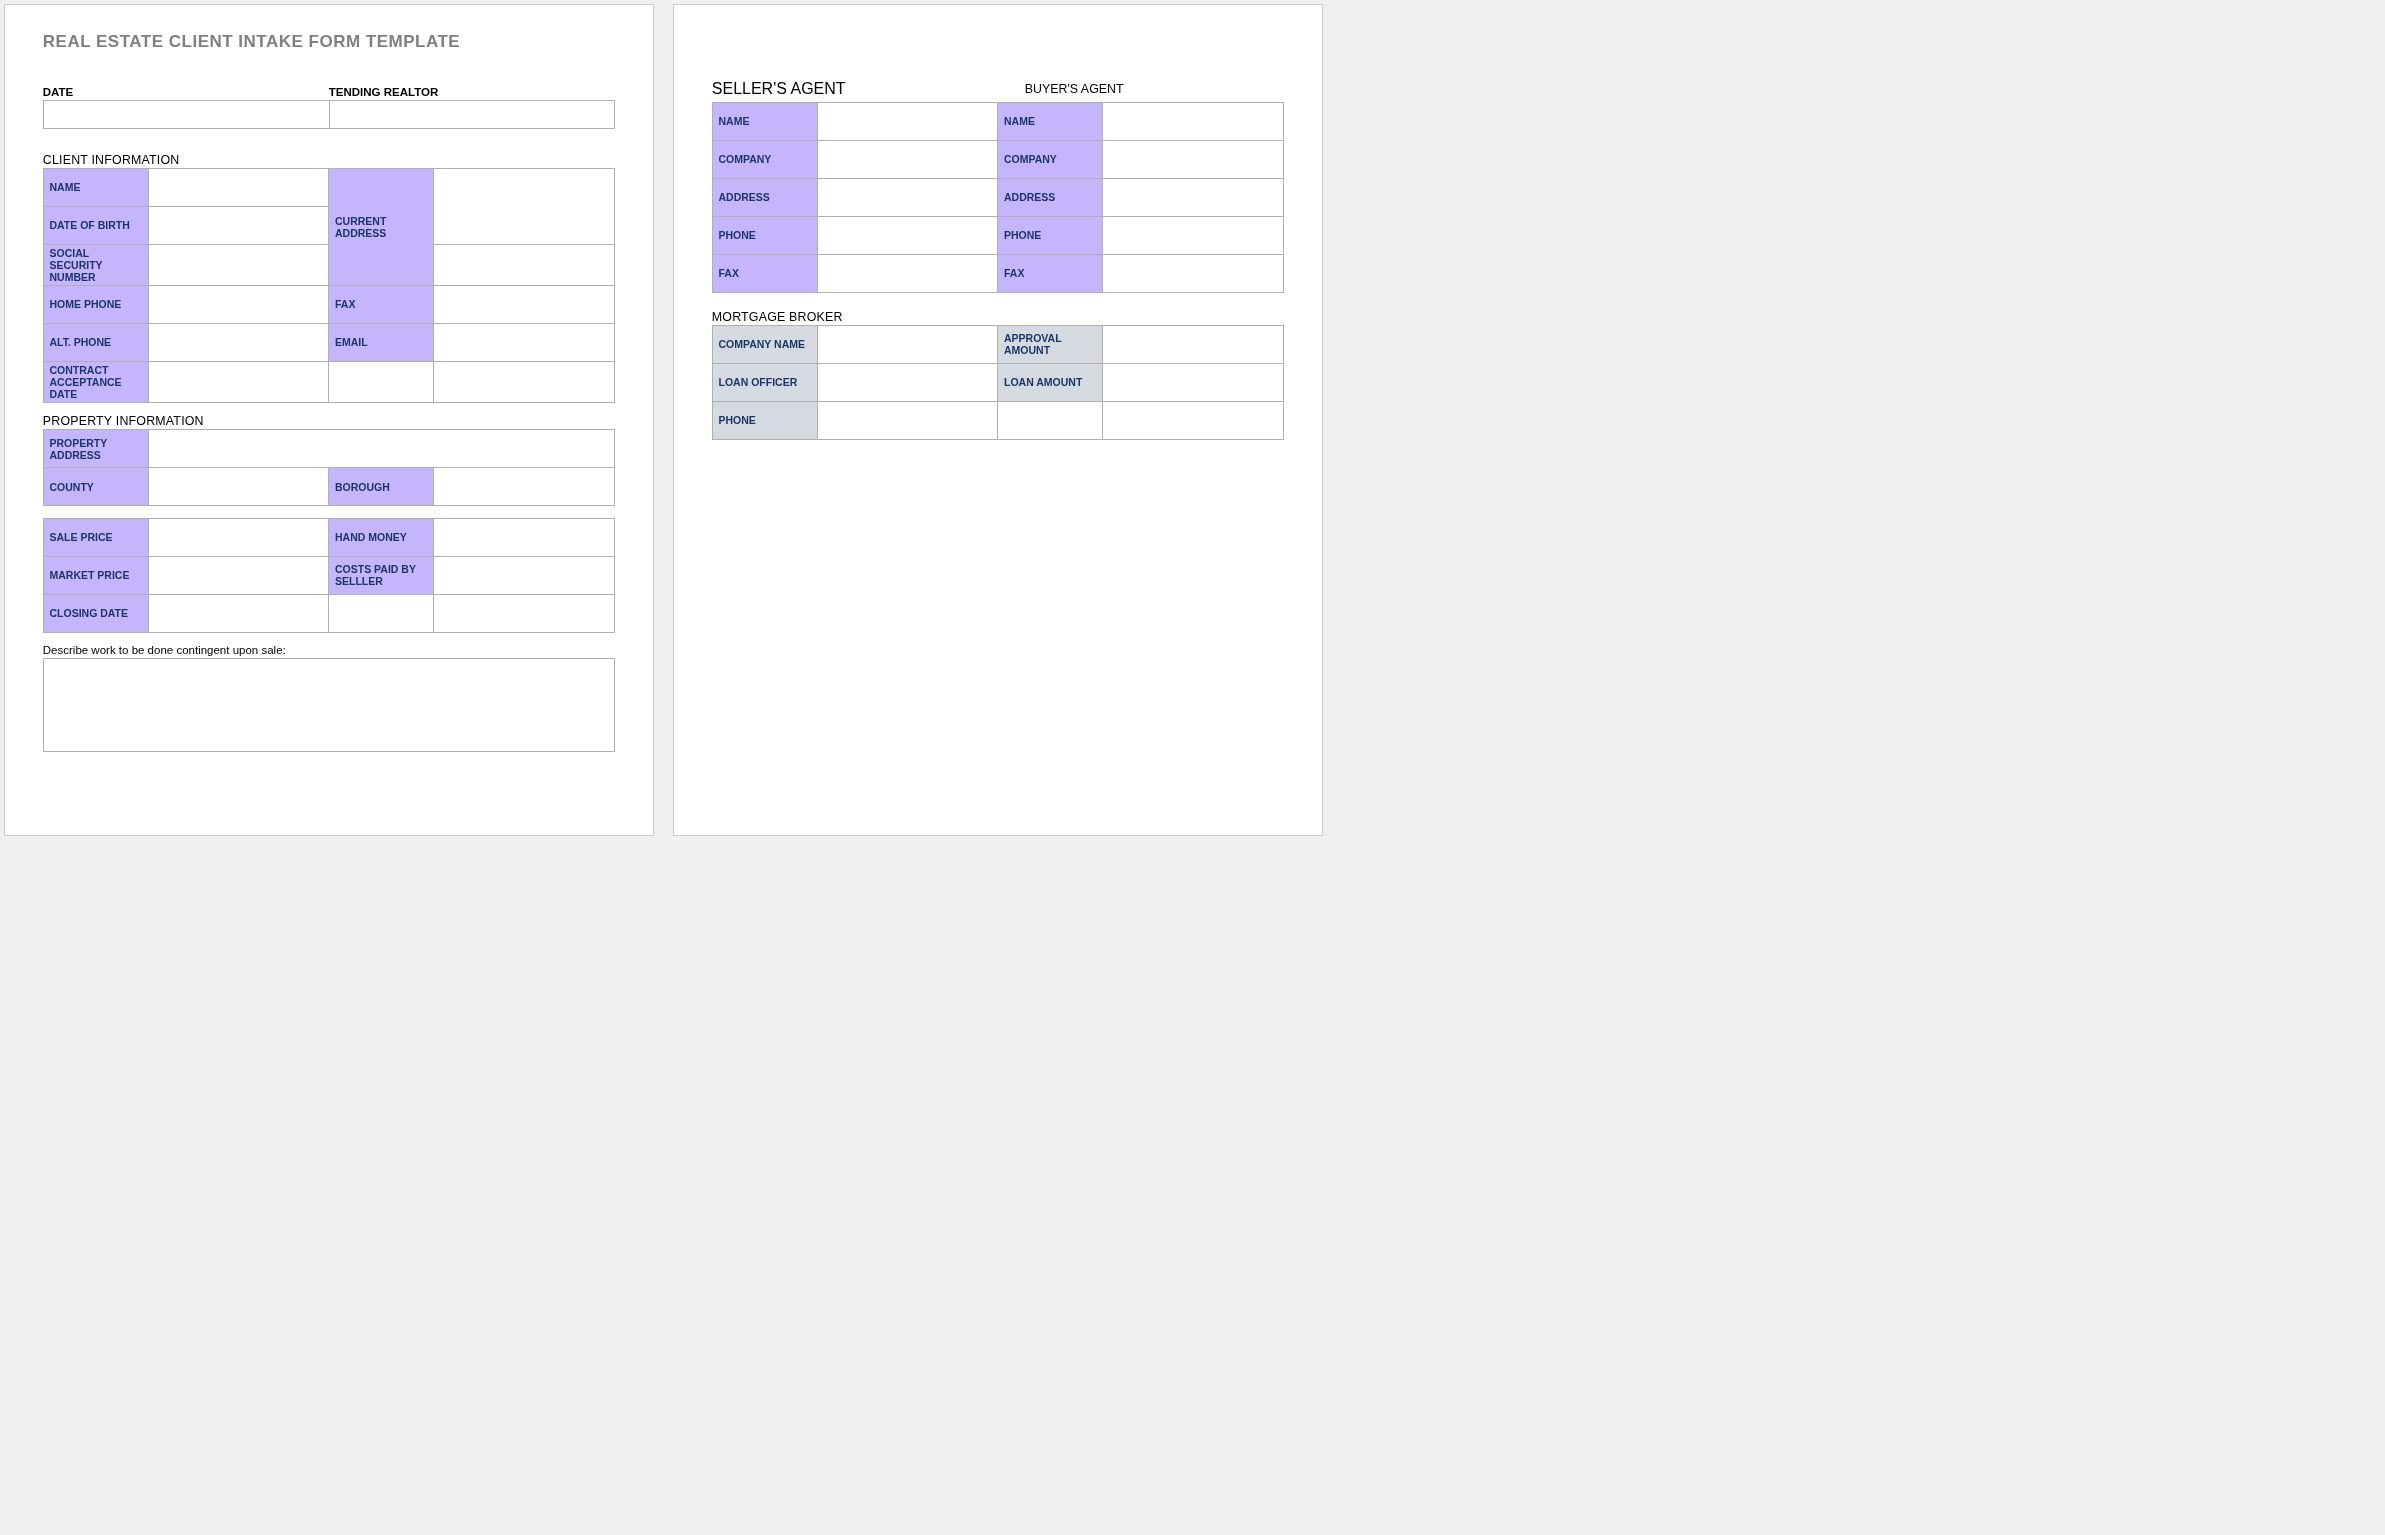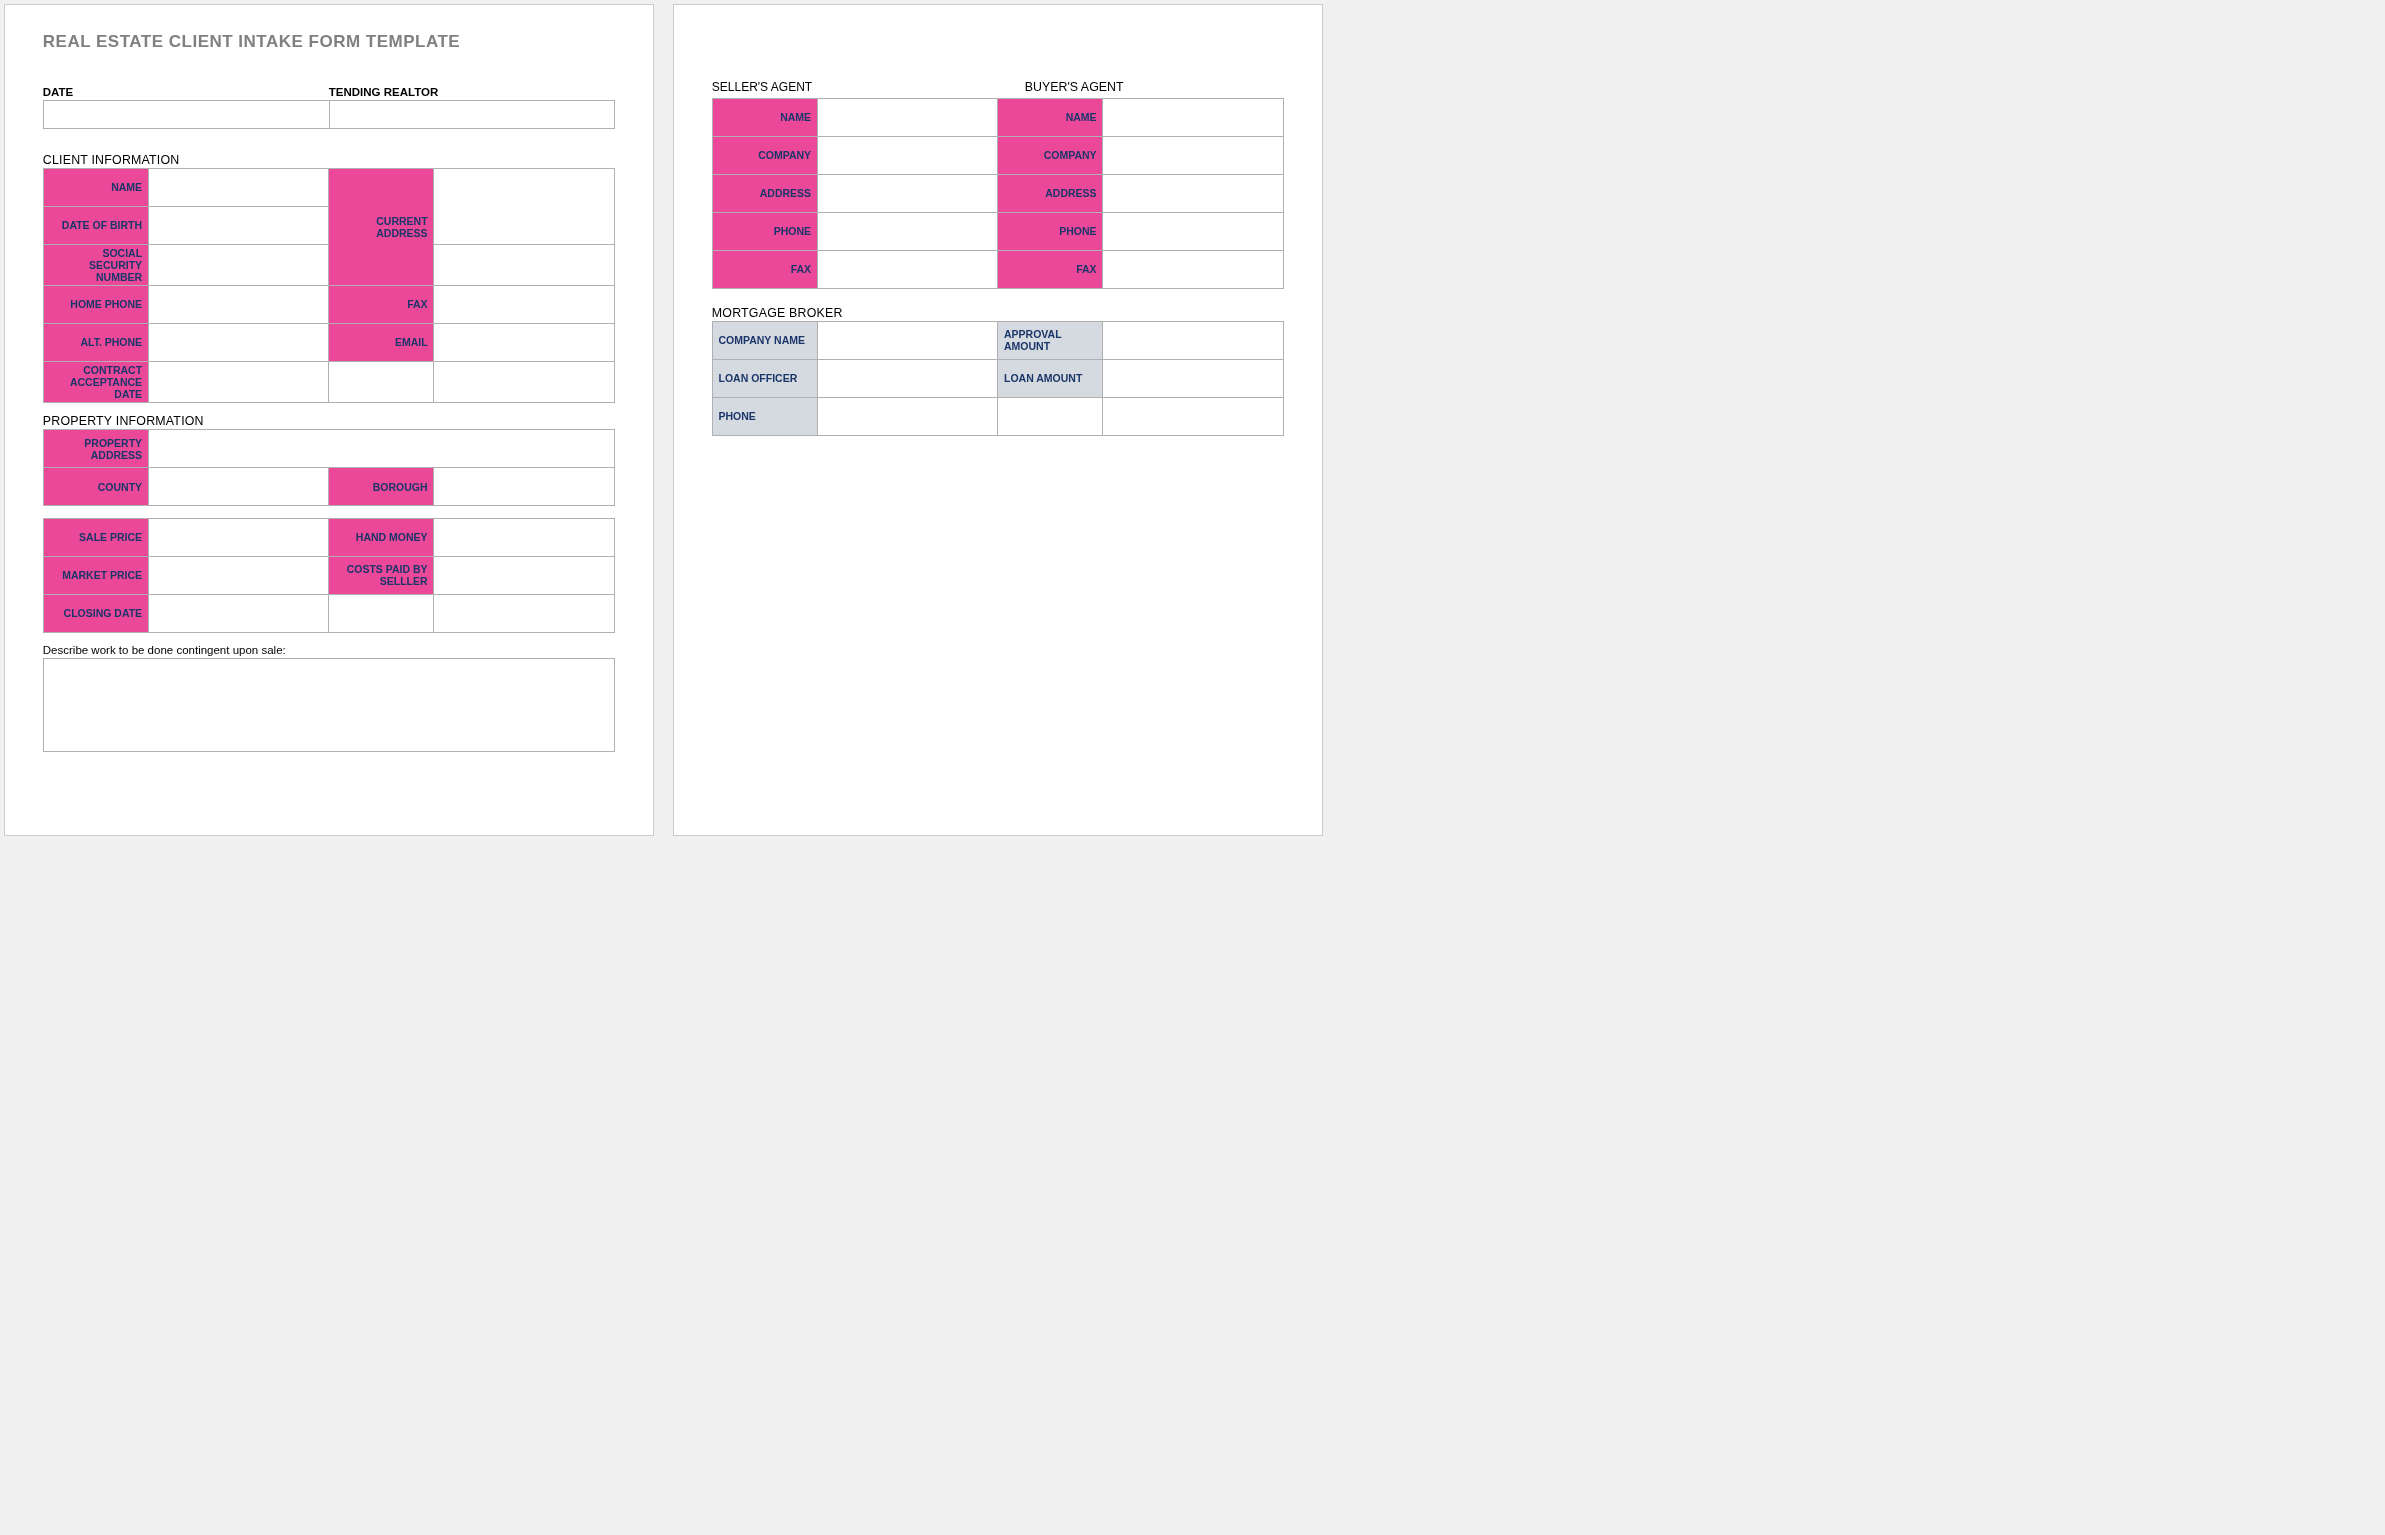--- a/index.html
+++ b/index.html
@@ -60,24 +60,23 @@
     margin-bottom: 11.5px;
   }
   table.form td {
     border: 1px solid #b0b0b0;
     height: 38px;
     padding: 1.9px 5.7px;
     font-size: 10.5px;
     vertical-align: middle;
   }
   td.lbl {
-    background: #ec4899;
+    background: #c4b5fd;
     color: #1a3669;
     font-weight: bold;
-    text-align: right;
     width: 105px;
     line-height: 1.15;
   }
   td.lbl-grey {
     background: #d5d9e0;
     color: #1a3669;
     font-weight: bold;
     text-align: left;
     width: 105px;
     padding-left: 7.6px;
@@ -213,21 +212,21 @@
     </table>
 
   <div class="instr">Describe work to be done contingent upon sale:</div>
   <div class="textarea-box"></div>
 </div>
 
 <div class="page" style="padding-top:75px">
   <table style="width:100%; border-collapse:collapse; margin-bottom:3.8px;">
     <tbody>
         <tr>
-      <td style="width:50%; font-size:12px;">SELLER'S AGENT</td>
+      <td style="width:50%; font-size:16px;">SELLER'S AGENT</td>
       <td style="width:50%; font-size:12.4px; padding-left:27px;">BUYER'S AGENT</td>
     </tr>
   </tbody>
     </table>
 
   <table class="form">
     <colgroup>
         <col style="width:105px">
         <col>
         <col style="width:105px">

